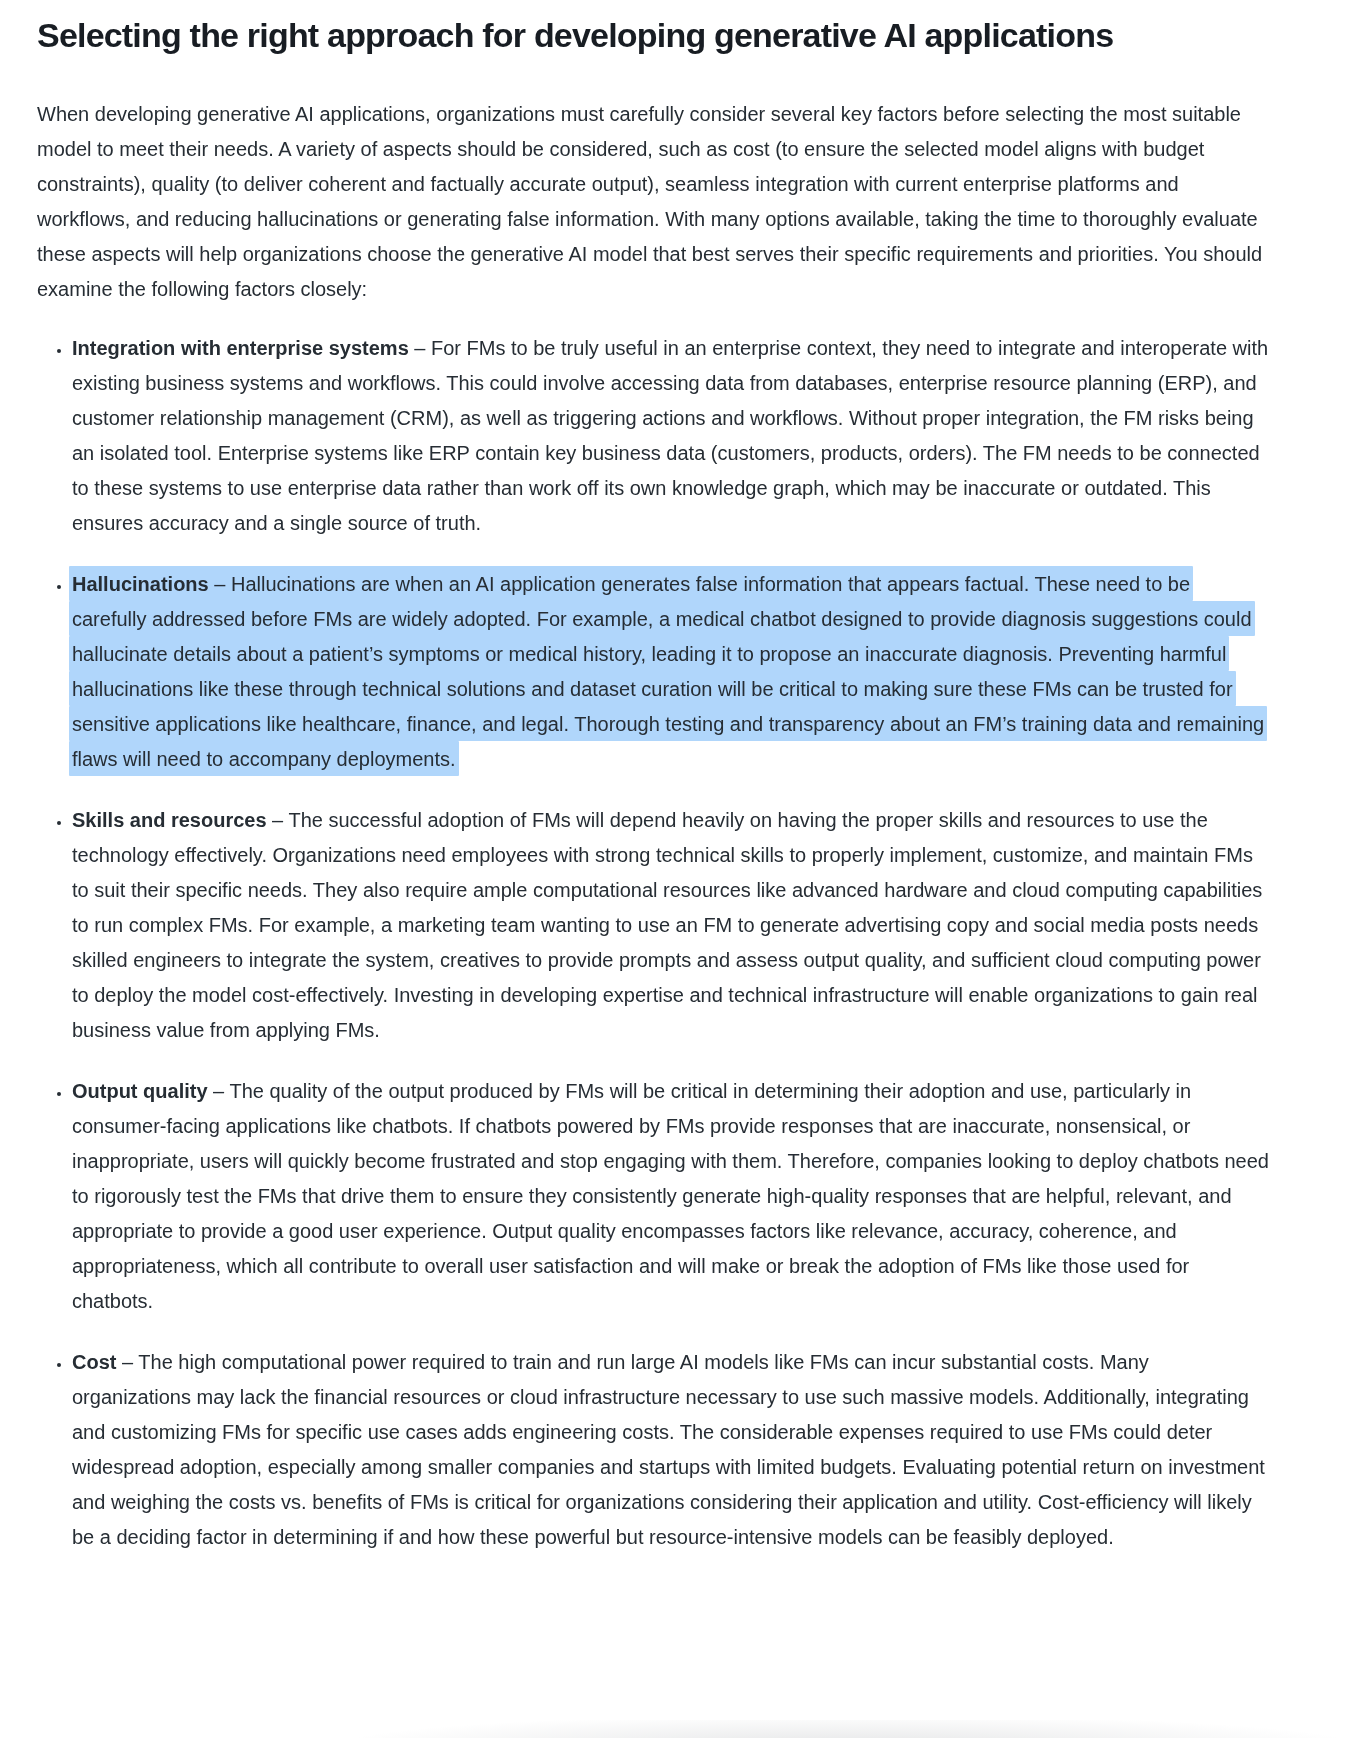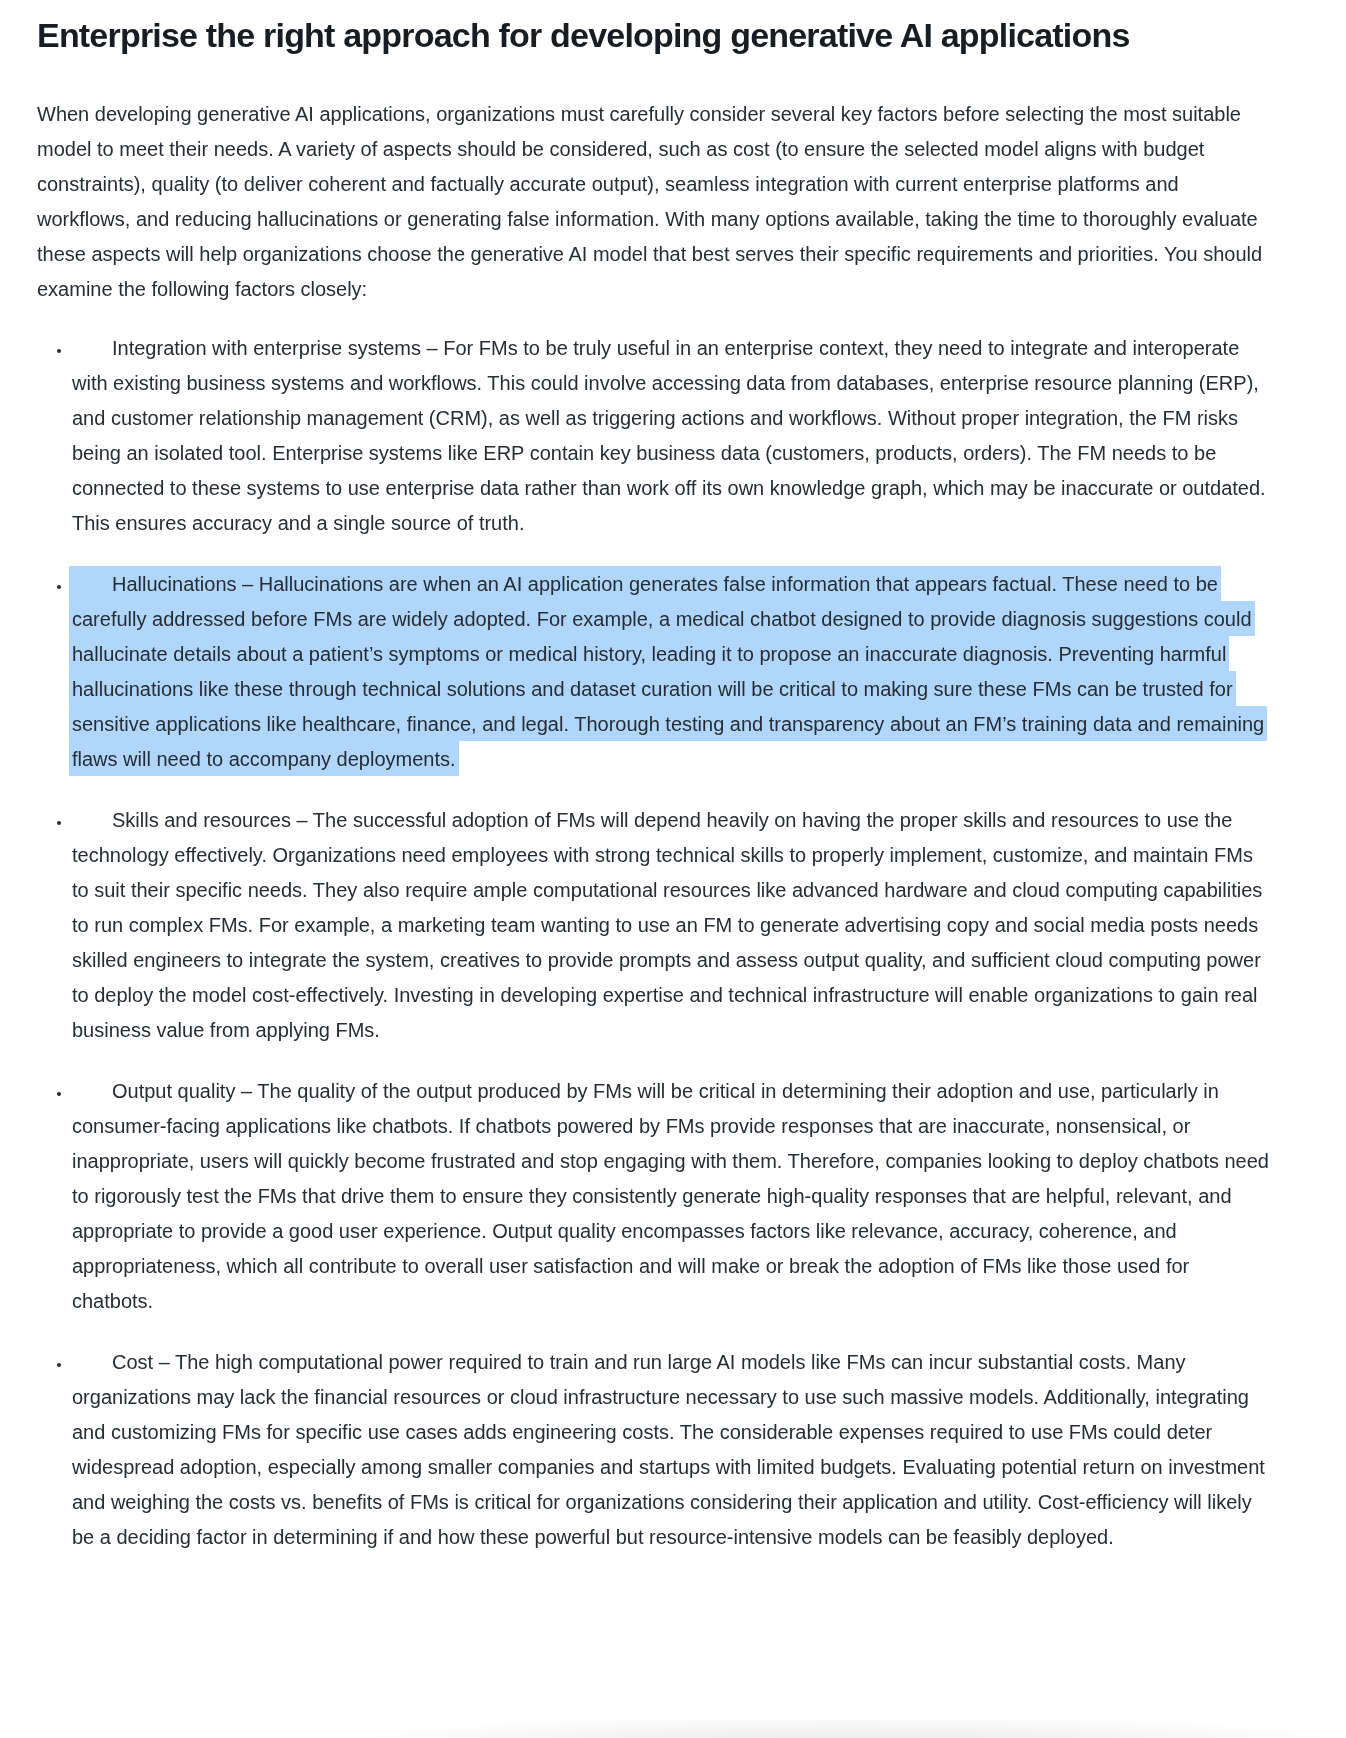--- a/index.html
+++ b/index.html
@@ -40,21 +40,21 @@
   }
   ul.factors > li {
     margin: 0 0 26px 0;
     font-size: 20px;
     line-height: 35px;
   }
   ul.factors > li::marker {
     font-size: 0.72em;
     color: #262d34;
   }
-  .term { font-weight: 400; margin-left: 40px; }
+  .term { font-weight: 700; }
   .selection {
     
     padding: 6.5px 3px;
     margin-left: -3px;
     -webkit-box-decoration-break: clone;
     box-decoration-break: clone;
     border-radius: 1px;
   }
   .bottom-fade {
     position: absolute;
@@ -64,21 +64,21 @@
     height: 18px;
     background: radial-gradient(55% 260% at 63% 150%, rgba(90, 95, 102, 0.16), rgba(90, 95, 102, 0) 70%);
     pointer-events: none;
   }
 </style>
 </head>
 <body>
 
 <div class="page" style="color: rgb(38, 45, 52);">
 
-  <h1 class="doc-title">Enterprise the right approach for developing generative AI applications</h1>
+  <h1 class="doc-title">Selecting the right approach for developing generative AI applications</h1>
 
   <p class="intro">When developing generative AI applications, organizations must carefully consider several key factors before selecting the most suitable model to meet their needs. A variety of aspects should be considered, such as cost (to ensure the selected model aligns with budget constraints), quality (to deliver coherent and factually accurate output), seamless integration with current enterprise platforms and workflows, and reducing hallucinations or generating false information. With many options available, taking the time to thoroughly evaluate these aspects will help organizations choose the generative AI model that best serves their specific requirements and priorities. You should examine the following factors closely:</p>
 
   <ul class="factors">
 
     <li>
       <span class="li-text"><b class="term">Integration with enterprise systems</b> <span class="sep">–</span> <span>For FMs to be truly useful in an enterprise context, they need to integrate and interoperate with existing business systems and workflows. This could involve accessing data from databases, enterprise resource planning (ERP), and customer relationship management (CRM), as well as triggering actions and workflows. Without proper integration, the FM risks being an isolated tool. Enterprise systems like ERP contain key business data (customers, products, orders). The FM needs to be connected to these systems to use enterprise data rather than work off its own knowledge graph, which may be inaccurate or outdated. This ensures accuracy and a single source of truth.</span></span>
     </li>
 
     <li>

